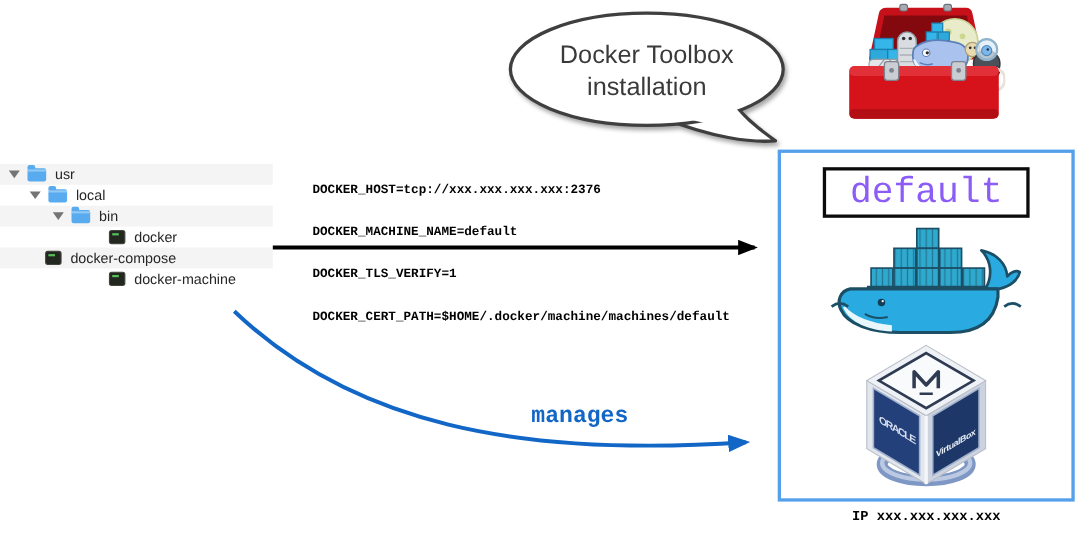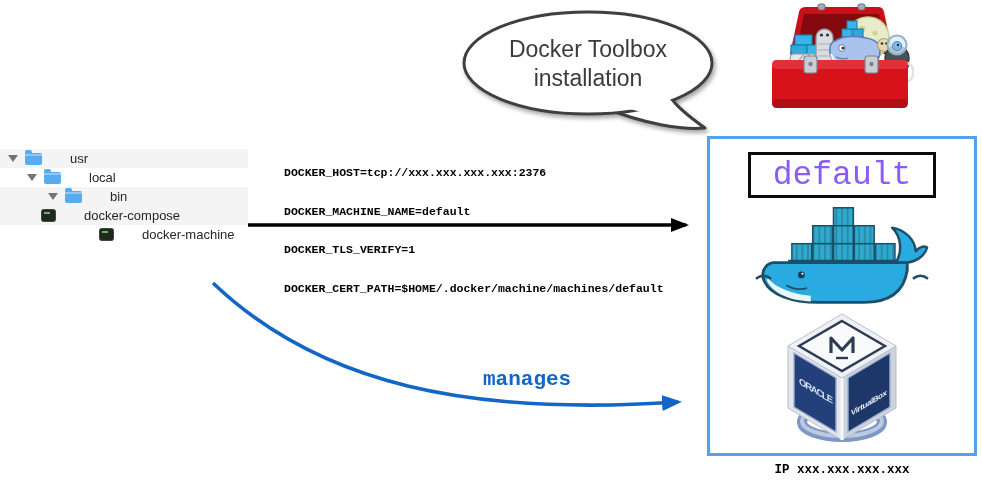--- a/index.html
+++ b/index.html
@@ -3,21 +3,21 @@
 <meta charset="utf-8">
 <style>
   html,body{margin:0;padding:0;background:#fff;}
   #canvas{position:relative;width:982px;height:501px;background:#fff;overflow:hidden;
           font-family:"Liberation Sans",sans-serif;}
 
   
   .tree{position:absolute;left:0;top:149px;width:248px;}
   .tree-row{display:flex;align-items:center;height:19px;width:248px;box-sizing:border-box;}
   .tree-row.shaded{background:#f4f4f4;}
-  .tlabel{font-size:13px;color:#262626;line-height:19px;margin-left:20px;}
+  .tlabel{font-size:13px;color:#262626;line-height:19px;}
   .tri{width:0;height:0;border-left:5.5px solid transparent;border-right:5.5px solid transparent;
        border-top:7px solid #747474;margin-right:7px;flex:0 0 auto;}
   .folder{width:17px;height:12px;background:#58abee;border-radius:2px;position:relative;
           margin:1px 8px 0 0;flex:0 0 auto;}
   .folder::before{content:"";position:absolute;top:-3px;left:0;width:7px;height:4px;
                   background:#58abee;border-radius:2px 2px 0 0;}
   .folder::after{content:"";position:absolute;top:1px;left:0;right:0;height:2px;
                  background:rgba(255,255,255,.35);}
   .term{width:15px;height:13px;background:#22271f;border-radius:2.5px;border:1px solid #41453d;
         position:relative;margin-right:8px;box-sizing:border-box;flex:0 0 auto;}
@@ -64,20 +64,24 @@
     </div>
     <div class="tree-row" style="padding-left:27px">
       <span class="tri"></span>
       <span class="folder"></span>
       <span class="tlabel">local</span>
     </div>
     <div class="tree-row shaded" style="padding-left:48px">
       <span class="tri"></span>
       <span class="folder"></span>
       <span class="tlabel">bin</span>
+    </div>
+    <div class="tree-row" style="padding-left:99px">
+      <span class="term"></span>
+      <span class="tlabel">docker</span>
     </div>
     <div class="tree-row shaded" style="padding-left:41px">
       <span class="term"></span>
       <span class="tlabel">docker-compose</span>
     </div>
     <div class="tree-row" style="padding-left:99px">
       <span class="term"></span>
       <span class="tlabel">docker-machine</span>
     </div>
   </div>

